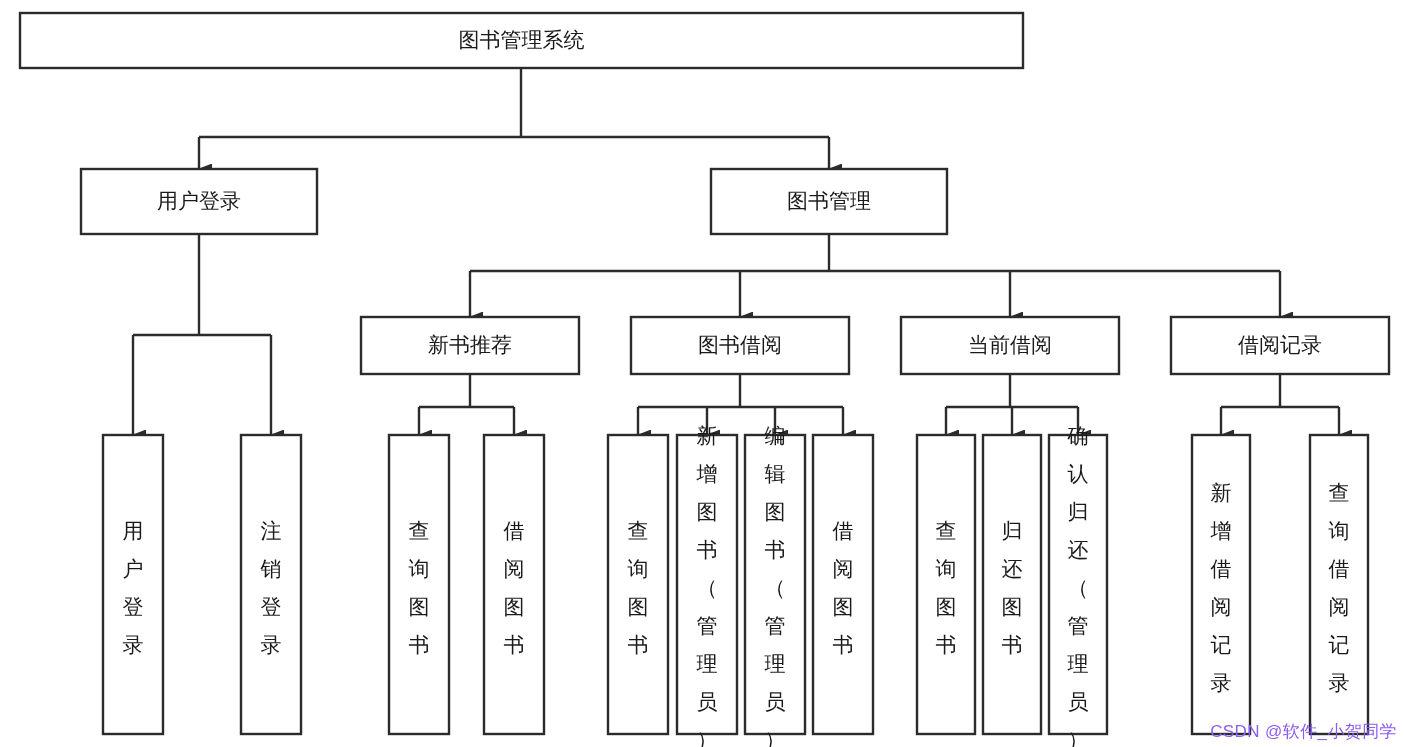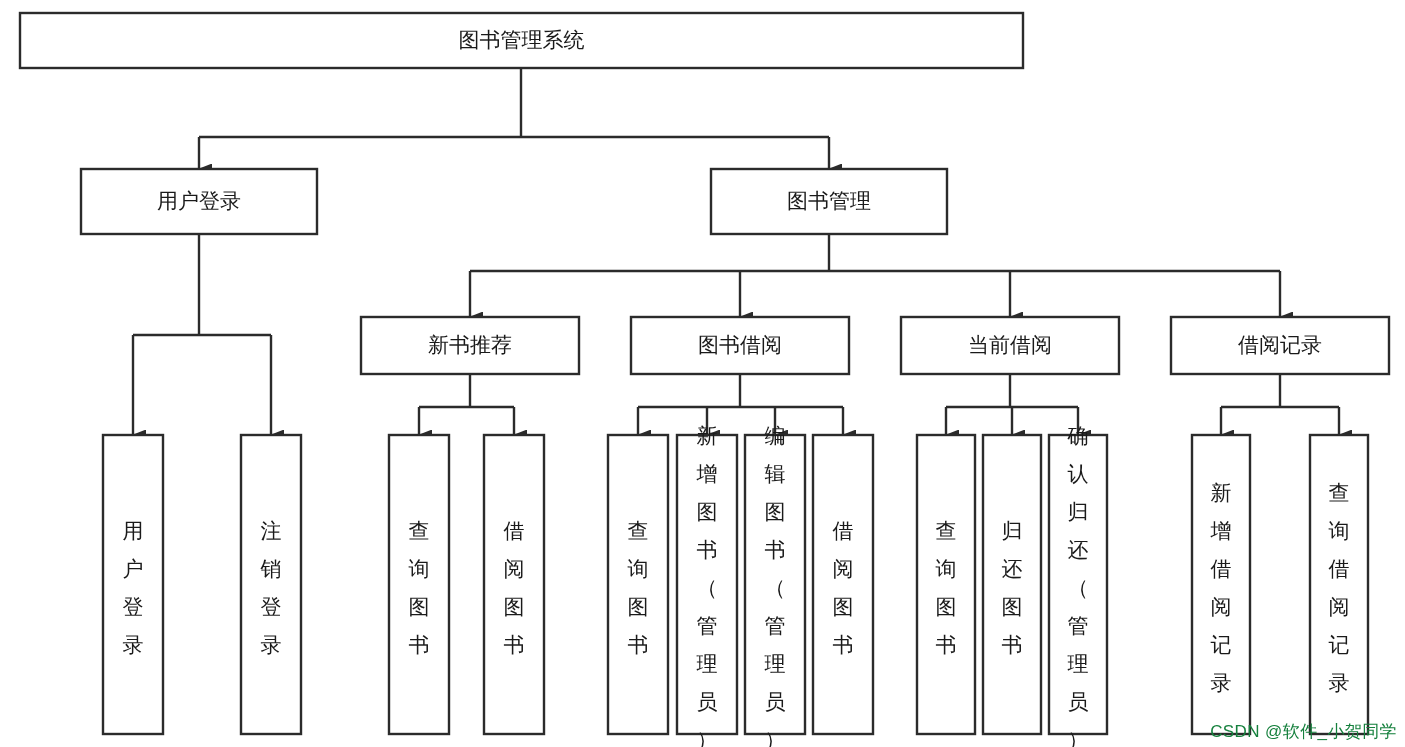--- a/index.html
+++ b/index.html
@@ -52,21 +52,21 @@
   }
   .arrow-head {
     fill: #2b2b2b;
   }
   .watermark {
     position: absolute;
     right: 8px;
     bottom: 4px;
     font-family: "Liberation Sans", "DejaVu Sans", sans-serif;
     font-size: 17px;
-    color: #15803d;
+    color: #8b5cf6;
     white-space: nowrap;
     letter-spacing: 0.4px;
   }
 </style>
 </head>
 <body>
 
 <div id="diagram-root">
   <svg id="tree-svg" viewBox="0 0 1405 747">
     <defs>

